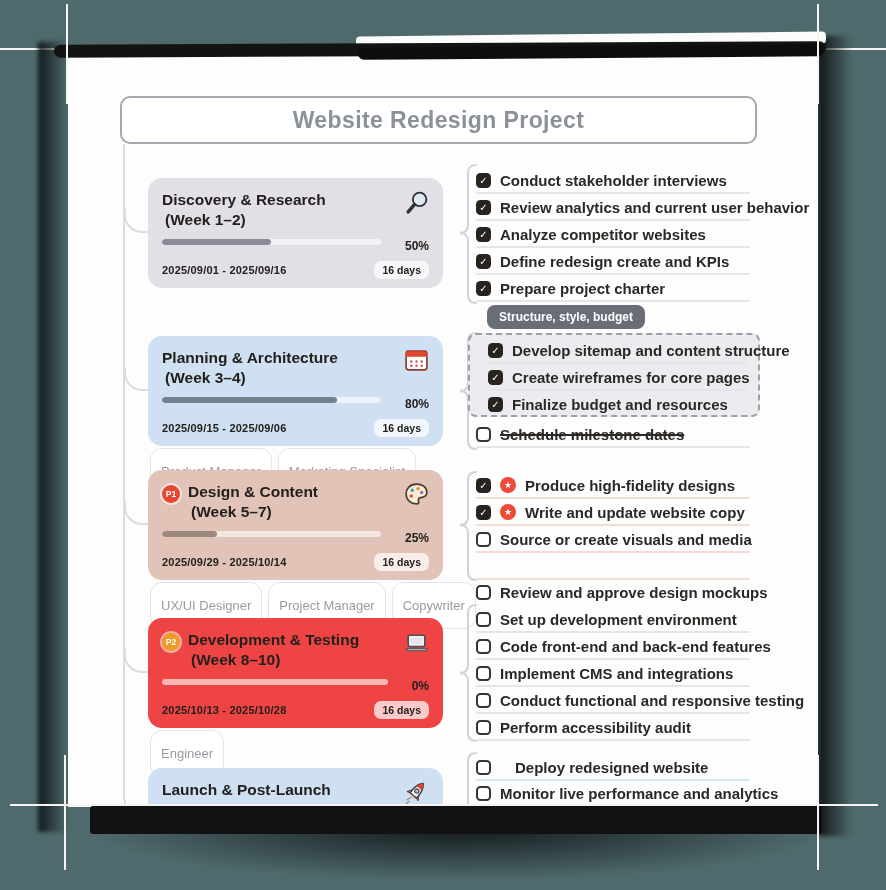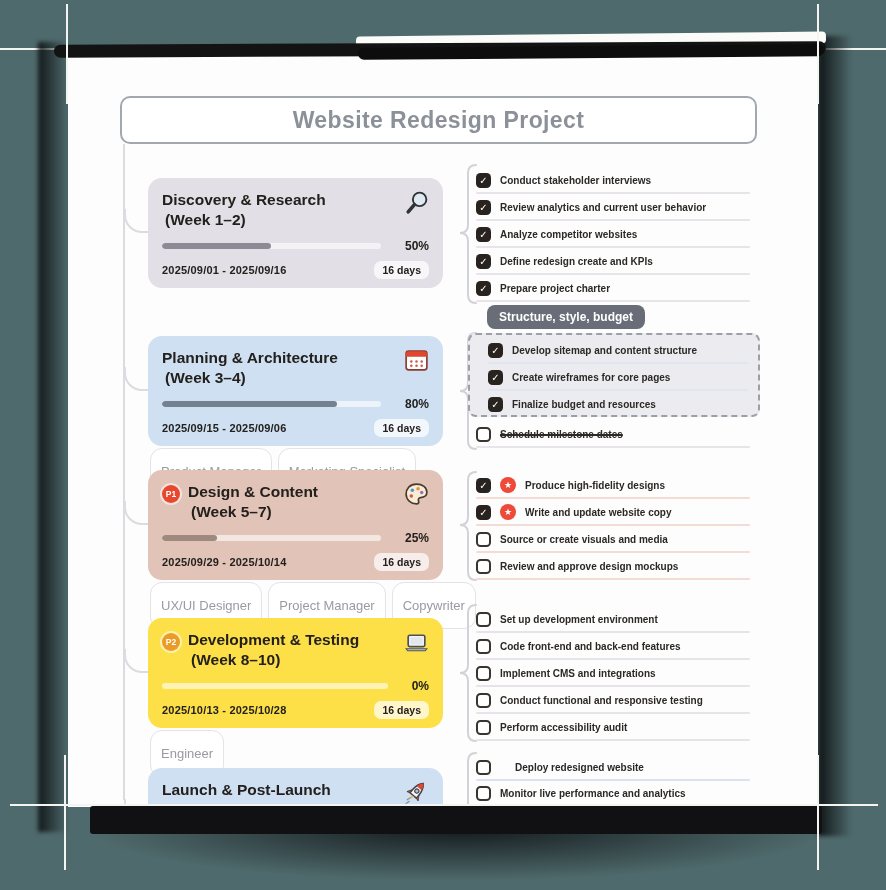--- a/index.html
+++ b/index.html
@@ -29,37 +29,37 @@
   .branch{position:absolute;left:56px;width:24px;height:24px;border-left:2px solid #dcdce0;border-bottom:2px solid #dcdce0;border-bottom-left-radius:18px;}
 
   
   .card{position:absolute;left:80px;width:295px;height:110px;border-radius:14px;padding:12px 14px;}
   .card-head{display:flex;align-items:flex-start;gap:8px;}
   .pbadge{width:18px;height:18px;border-radius:50%;color:#fff;font-size:8.5px;font-weight:bold;display:flex;align-items:center;justify-content:center;
     margin-top:3px;box-shadow:0 0 0 2px rgba(255,255,255,0.55);flex:0 0 auto;}
   .card-title{flex:1;font-size:15.5px;font-weight:bold;color:#23201d;line-height:1.28;}
   .card-title .t2{padding-left:3px;}
   .card-icon{position:absolute;right:13px;top:11px;width:27px;height:27px;}
-  .progress-row{position:absolute;left:14px;right:14px;top:61px;display:flex;align-items:center;gap:24px;}
+  .progress-row{position:absolute;left:14px;right:14px;top:61px;display:flex;gap:24px;}
   .track{flex:1;height:6px;border-radius:3px;background:rgba(255,255,255,0.6);overflow:hidden;}
   .fill{height:100%;border-radius:3px;}
   .pct{font-size:12px;font-weight:bold;color:#23201d;}
   .card-foot{position:absolute;left:14px;right:14px;bottom:9px;display:flex;justify-content:space-between;align-items:center;gap:26px;}
   .dates{font-size:11px;font-weight:bold;color:#23201d;letter-spacing:0.2px;}
   .duration{background:rgba(255,255,255,0.72);border-radius:7px;padding:3px 8px;font-size:10.5px;font-weight:bold;color:#23201d;}
 
   .tags{position:absolute;left:82px;display:flex;gap:6px;}
   .tag{background:#fff;border:1.5px solid #e3e3e8;border-radius:12px;padding:15px 10px;font-size:13px;color:#9a9aa2;white-space:nowrap;}
 
   
   .brace{position:absolute;left:391px;width:20px;}
   .brace path{stroke:#d2d2d8;stroke-width:2;fill:none;stroke-linecap:round;}
   .task{position:absolute;left:408px;width:282px;height:20px;display:flex;align-items:center;gap:9px;}
   .task.boxed{left:420px;}
-  .tlabel{font-size:10px;font-weight:bold;color:#2b2825;white-space:nowrap;}
+  .tlabel{font-size:15px;font-weight:bold;color:#2b2825;white-space:nowrap;}
   .tlabel.strike{text-decoration:line-through;text-decoration-thickness:2px;}
   .cb{width:15px;height:15px;border-radius:4.5px;flex:0 0 auto;text-align:center;}
   .cb.checked{background:#28231f;color:#fff;font-size:10px;font-weight:bold;line-height:15px;}
   .cb.un{background:#fff;border:2px solid #38342f;}
   .star{width:16px;height:16px;border-radius:50%;background:#ee4a39;color:#fff;font-size:9px;line-height:16px;text-align:center;flex:0 0 auto;}
   .sep{position:absolute;left:408px;width:274px;height:2px;border-radius:1px;}
   .dash-box{position:absolute;left:400px;top:283px;width:292px;height:84px;background:#ececf0;border:2px dashed #9ba0a8;border-radius:8px;}
   .tooltip{position:absolute;left:419px;top:255px;background:#686d78;border-radius:8px;padding:5px 12px;color:#fff;font-size:12px;font-weight:bold;z-index:3;}
 </style>
 </head>
@@ -175,21 +175,21 @@
         <span class="dates">2025/09/29 - 2025/10/14</span>
         <span class="duration">16 days</span>
       </div>
     </div>
     <div class="tags" style="top:532px;">
       <span class="tag">UX/UI Designer</span>
       <span class="tag">Project Manager</span>
       <span class="tag">Copywriter</span>
     </div>
 
-    <div class="card" style="top:568px;background:#fde047;">
+    <div class="card" style="top:568px;background:#ef4444;">
       <div class="card-head">
         <span class="pbadge" style="background:#eb9b26;">P2</span>
         <div class="card-title">
           <div class="t1">Development &amp; Testing</div>
           <div class="t2">(Week 8–10)</div>
         </div>
       </div>
       <svg class="card-icon" viewBox="0 0 26 26">
         <rect x="5" y="6" width="16" height="11" rx="1.5" fill="#f2f3f5" stroke="#4a505a" stroke-width="1.6"></rect>
         <rect x="7.2" y="8" width="11.6" height="7" fill="#e3e7ec"></rect>
@@ -304,21 +304,21 @@
       <span class="cb checked">✓</span>
       <span class="star">★</span>
       <span class="tlabel">Write and update website copy</span>
       </div>
     <div class="sep" style="top:474px;background:#f2dcd4;"></div>
     <div class="task" style="top:479px;">
       <span class="cb un"></span>
       <span class="tlabel">Source or create visuals and media</span>
       </div>
     <div class="sep" style="top:501px;background:#f2dcd4;"></div>
-    <div class="task" style="top:506px;">
+    <div class="task" style="top:532px;">
       <span class="cb un"></span>
       <span class="tlabel">Review and approve design mockups</span>
       </div>
     <div class="sep" style="top:528px;background:#f2dcd4;"></div>
 
     <div class="task" style="top:559px;">
       <span class="cb un"></span>
       <span class="tlabel">Set up development environment</span>
       </div>
     <div class="sep" style="top:581px;background:#e6e4e9;"></div>

